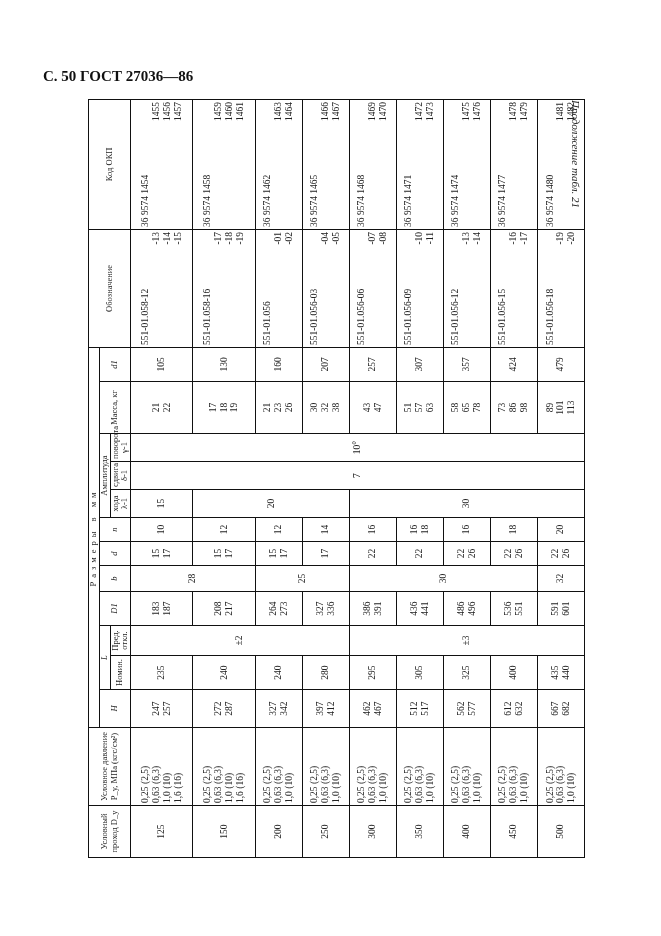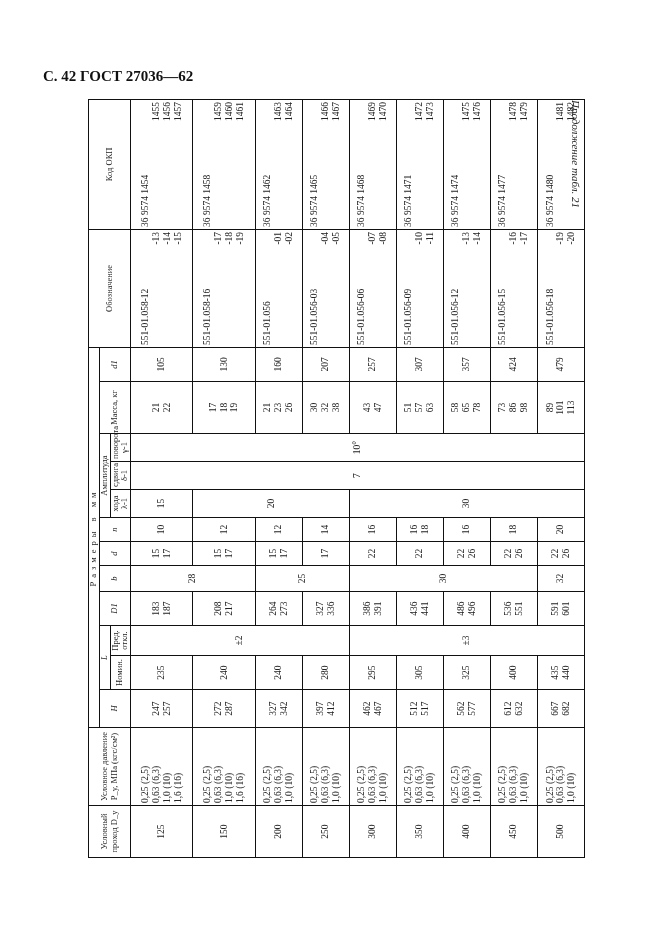--- a/index.html
+++ b/index.html
@@ -18,21 +18,21 @@
   .it { font-style:italic; }
   .stack span { display:block; }
   .sp { letter-spacing:4px; }
   .left { text-align:left; }
   .desig span { display:block; text-align:right; }
   .desig span.first { text-align:left; }
 </style>
 </head>
 <body>
 
-<div class="page-header">С. 42 ГОСТ 27036—62</div>
+<div class="page-header">С. 50 ГОСТ 27036—86</div>
 <div class="caption">
     <span>Продолжение табл. 21</span>
   </div>
 
 <div class="table-wrap">
 <table id="tbl">
   <colgroup>
     <col style="width:52px">
         <col style="width:78px">
         <col style="width:38px">

